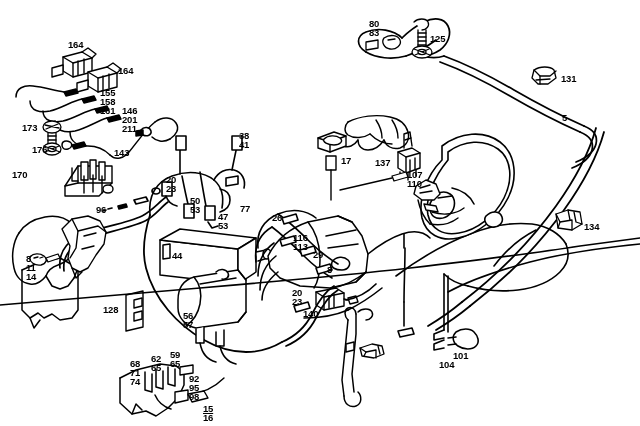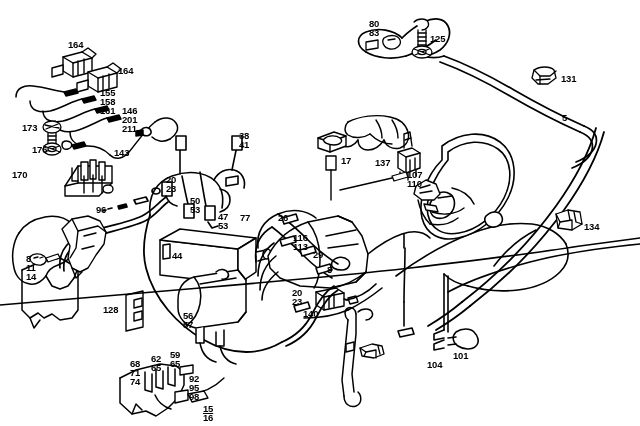--- a/index.html
+++ b/index.html
@@ -446,36 +446,36 @@
       <div class="lbl" style="left: 203px; top: 404px; text-decoration: underline;">15</div>
       <div class="lbl" style="left: 203px; top: 413px;">16</div>
       <div class="lbl" style="left: 166px; top: 175px;">20</div>
       <div class="lbl" style="left: 166px; top: 184px;">23</div>
       <div class="lbl" style="left: 190px; top: 196px;">50</div>
       <div class="lbl" style="left: 190px; top: 205px;">53</div>
       <div class="lbl" style="left: 218px; top: 212px;">47</div>
       <div class="lbl" style="left: 218px; top: 221px;">53</div>
       <div class="lbl" style="left: 239px; top: 131px;">38</div>
       <div class="lbl" style="left: 239px; top: 140px;">41</div>
-      <div class="lbl" style="left: 240px; top: 190px; margin-top: 23px;">77</div>
+      <div class="lbl" style="left: 240px; top: 181px; margin-top: 23px;">77</div>
       <div class="lbl" style="left: 341px; top: 156px;">17</div>
-      <div class="lbl" style="left: 278px; top: 213px; text-align: center;">26</div>
+      <div class="lbl" style="left: 272px; top: 213px; text-align: center;">26</div>
       <div class="lbl" style="left: 293px; top: 233px;">116</div>
       <div class="lbl" style="left: 293px; top: 242px;">113</div>
       <div class="lbl" style="left: 313px; top: 250px;">29</div>
       <div class="lbl" style="left: 327px; top: 265px;">8</div>
       <div class="lbl" style="left: 292px; top: 288px;">20</div>
       <div class="lbl" style="left: 292px; top: 297px;">23</div>
       <div class="lbl" style="left: 303px; top: 309px;">140</div>
       <div class="lbl" style="left: 369px; top: 19px;">80</div>
       <div class="lbl" style="left: 369px; top: 28px;">83</div>
       <div class="lbl" style="left: 430px; top: 34px;">125</div>
       <div class="lbl" style="left: 561px; top: 74px;">131</div>
       <div class="lbl" style="left: 562px; top: 113px;">5</div>
       <div class="lbl" style="left: 375px; top: 158px;">137</div>
       <div class="lbl" style="left: 407px; top: 170px;">107</div>
       <div class="lbl" style="left: 407px; top: 179px;">110</div>
       <div class="lbl" style="left: 584px; top: 222px;">134</div>
       <div class="lbl" style="left: 453px; top: 351px;">101</div>
-      <div class="lbl" style="left: 427px; top: 360px;">104</div>
+      <div class="lbl" style="left: 439px; top: 360px;">104</div>
     </div>
 
 </div>
 
 </body></html>

